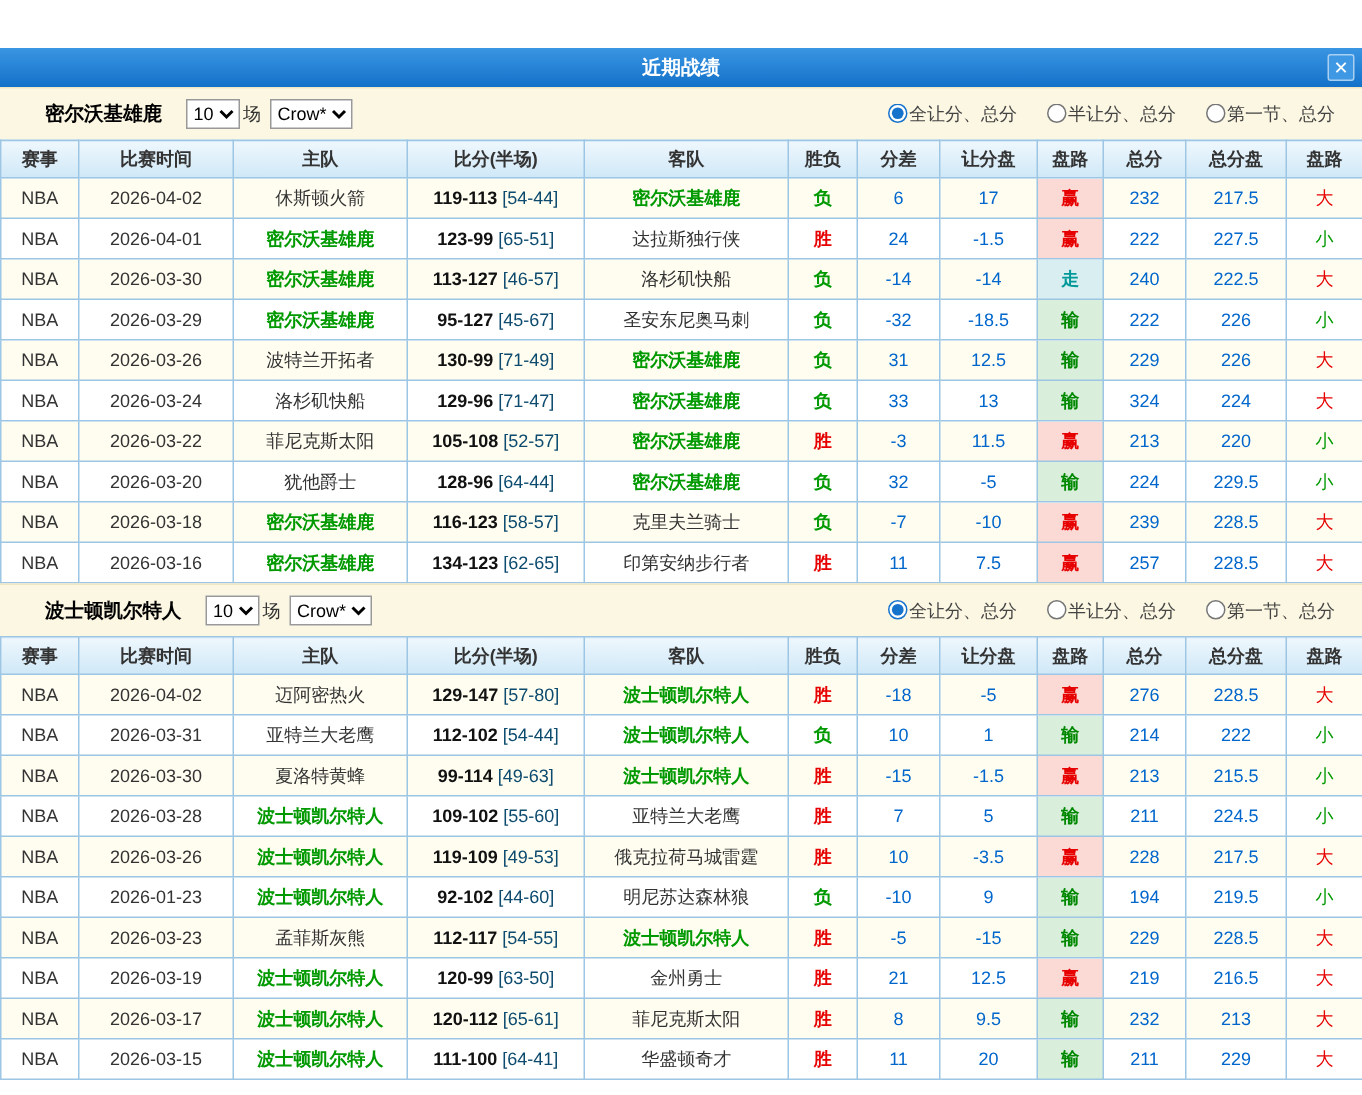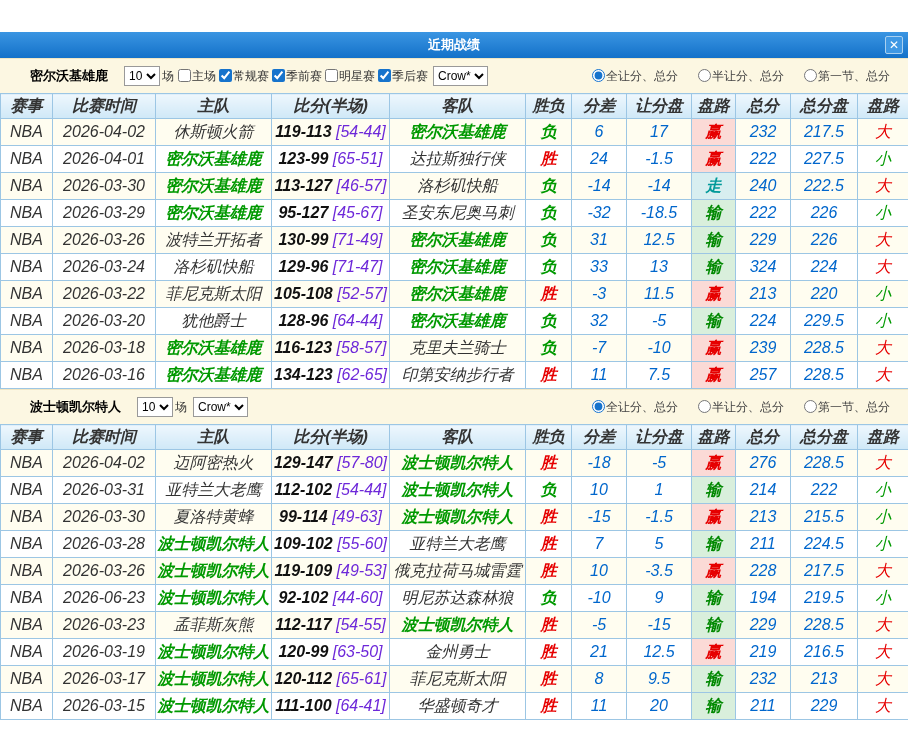--- a/index.html
+++ b/index.html
@@ -35,36 +35,36 @@
   }
   .team-name { font-size: 13px; font-weight: bold; color: #000; margin: 0 14px 0 22px; white-space: nowrap; }
   select { height: 20px; font-size: 12px; border: 1px solid #999; background: #fff; margin: 0 2px; }
   .lbl { margin-right: 4px; }
   .chk { margin-right: 3px; white-space: nowrap; cursor: pointer; }
   .chk input, .rad input { vertical-align: -2px; margin-right: 1px; accent-color: #1673cc; }
   .radio-group { margin-left: auto; padding-right: 10px; display: flex; gap: 20px; color: #444; }
   .rad { white-space: nowrap; cursor: pointer; }
 
   
-  table { width: 908px; border-collapse: collapse; table-layout: fixed; font-size: 16px; font-style: italic; }
+  table { width: 908px; border-collapse: collapse; table-layout: fixed; font-size: 12px; }
   th {
     background: linear-gradient(#eef7fd, #cfe8f7);
     border: 1px solid #9cc6e4;
     height: 25px; font-weight: bold; color: #333; text-align: center;
   }
   td {
     border: 1px solid #9cc6e4; height: 27px;
     text-align: center; color: #333; background: #fff;
     overflow: hidden; white-space: nowrap;
   }
   tbody tr:nth-child(odd) td { background: #fffdf0; }
 
   td.hl { color: #009900; font-weight: bold; }
   td b { color: #111; }
-  .half { color: #6d28d9; }
+  .half { color: #0c4a6e; }
   td.r-win { color: #e60000; font-weight: bold; }
   td.r-lose { color: #009900; font-weight: bold; }
   td.num { color: #0066cc; }
   tbody tr td.hr-win  { background: #fbdad6; color: #e60000; font-weight: bold; }
   tbody tr td.hr-lose { background: #d9efdc; color: #008800; font-weight: bold; }
   tbody tr td.hr-draw { background: #d8eef0; color: #009999; font-weight: bold; }
   td.ou-da { color: #e60000; }
   td.ou-xiao { color: #009900; }
 
   .summary {
@@ -80,21 +80,20 @@
   <div class="titlebar">
     <span>近期战绩</span>
     <span class="close-btn">✕</span>
   </div>
   <div id="sections">
   <section>
     <div class="sec-head">
       <span class="team-name">密尔沃基雄鹿</span>
       <select class="sel"><option>10</option></select>
       <span class="lbl">场</span>
-      <span><label class="chk"><input type="checkbox" style="">主场</label><label class="chk"><input type="checkbox" checked="" style="">常规赛</label><label class="chk"><input type="checkbox" checked="" style="">季前赛</label><label class="chk"><input type="checkbox" style="">明星赛</label><label class="chk"><input type="checkbox" checked="" style="">季后赛</label></span>
       <select class="sel"><option>Crow*</option></select>
       <span class="radio-group">
             <label class="rad"><input type="radio" name="oddstype0" checked="" style="">全让分、总分</label>
             <label class="rad"><input type="radio" name="oddstype0" style="">半让分、总分</label>
             <label class="rad"><input type="radio" name="oddstype0" style="">第一节、总分</label>
           </span>
     </div>
     <table>
       <colgroup>
         <col style="width:52px">
@@ -380,21 +379,21 @@
               <td class="r-win">胜</td>
               <td class="num">10</td>
               <td class="num">-3.5</td>
               <td class="hr-win">赢</td>
               <td class="num">228</td>
               <td class="num">217.5</td>
               <td class="ou-da">大</td>
             </tr>
             <tr>
               <td>NBA</td>
-              <td>2026-06-23</td>
+              <td>2026-01-23</td>
               <td class="hl">波士顿凯尔特人</td>
               <td><b>92-102</b><span class="half"> [44-60]</span></td>
               <td>明尼苏达森林狼</td>
               <td class="r-lose">负</td>
               <td class="num">-10</td>
               <td class="num">9</td>
               <td class="hr-lose">输</td>
               <td class="num">194</td>
               <td class="num">219.5</td>
               <td class="ou-xiao">小</td>

